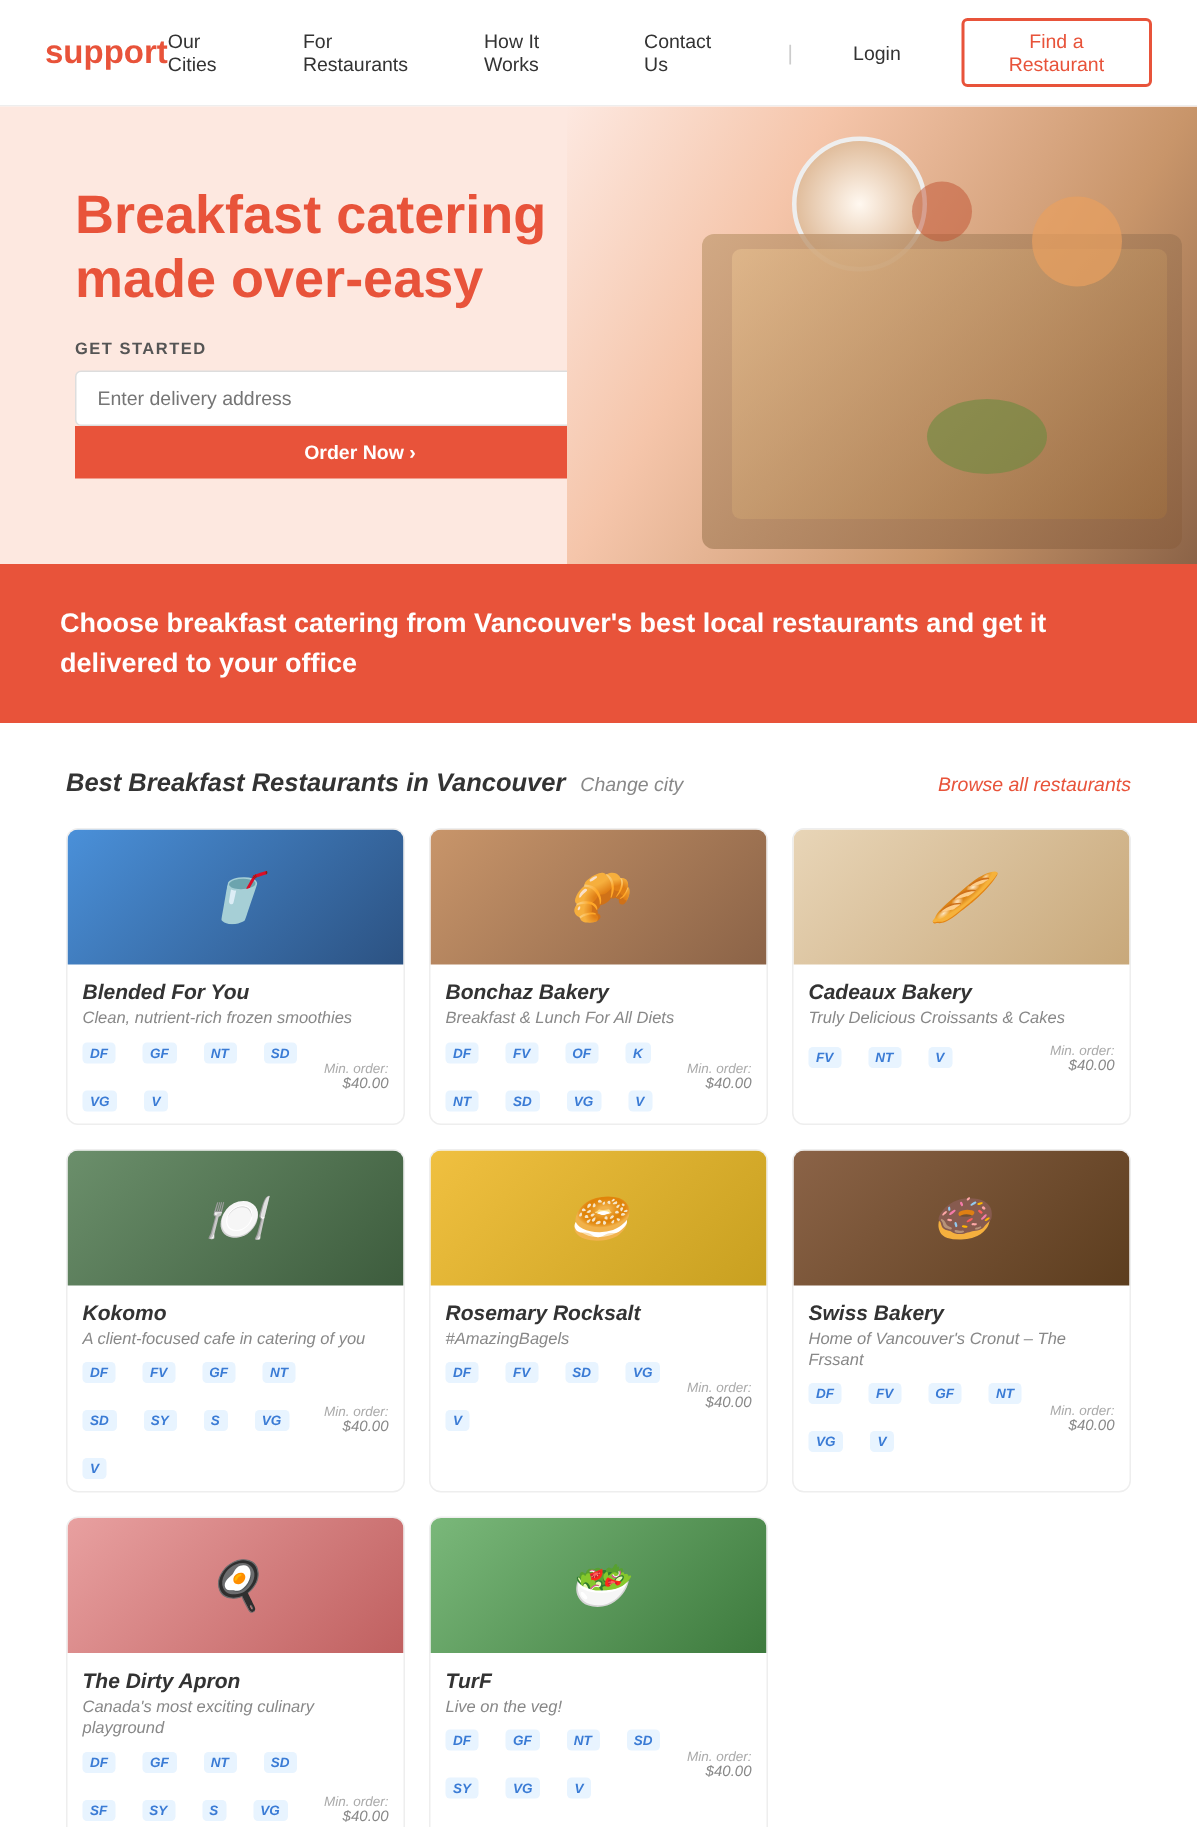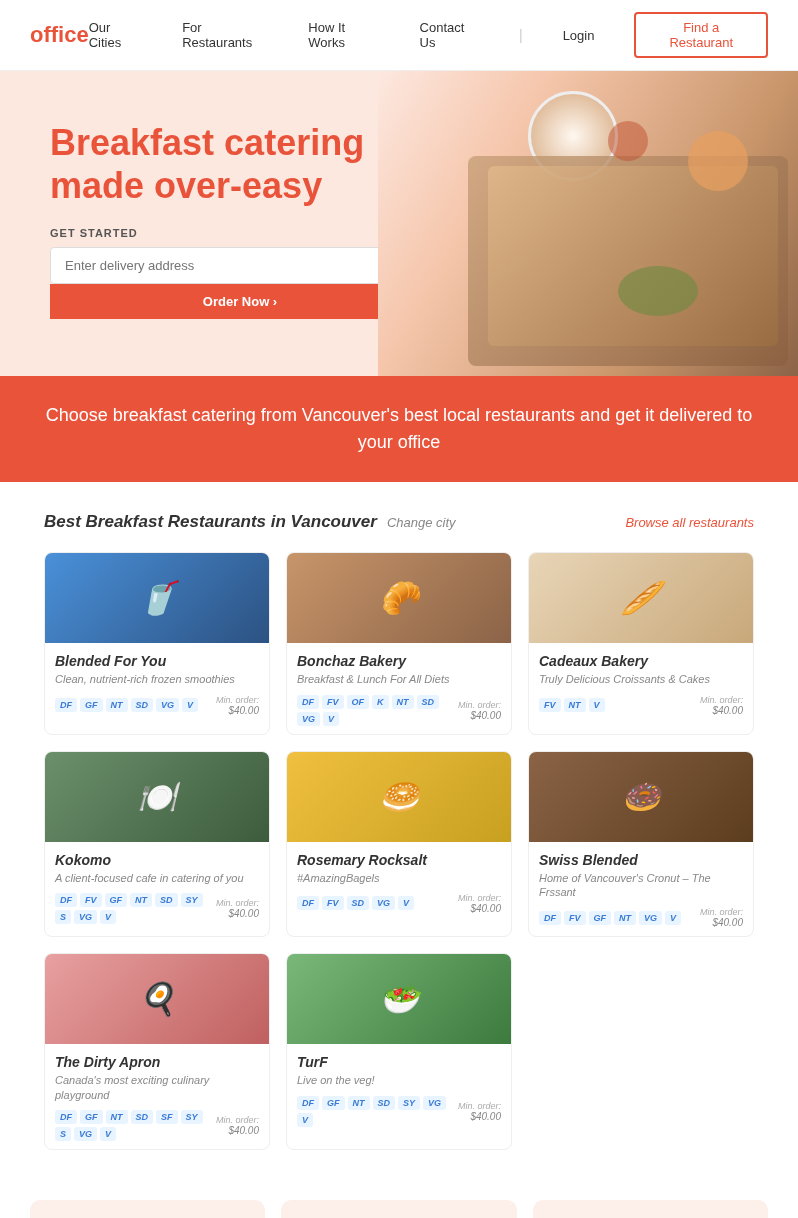--- a/index.html
+++ b/index.html
@@ -17,38 +17,38 @@
     .hero { background: #fde8e0; position: relative; padding: 50px 50px 57px; overflow: hidden; min-height: 290px; }
     .hero-content { max-width: 380px; }
     .hero-title { color: #e8533a; font-size: 36px; font-weight: 800; line-height: 1.2; margin-bottom: 20px; }
     .hero-label { font-size: 11px; font-weight: 700; letter-spacing: 1px; color: #555; margin-bottom: 8px; text-transform: uppercase; }
     .hero-form { display: flex; gap: 0; flex-direction: column; }
     .hero-input { border: 1px solid #ddd; padding: 10px 14px; font-size: 13px; flex: 1; border-radius: 4px 0 0 4px; outline: none; }
     .hero-btn { background: #e8533a; color: #fff; border: none; padding: 10px 18px; font-size: 13px; font-weight: 600; cursor: pointer; border-radius: 0 4px 4px 0; white-space: nowrap; }
     .hero-image-area { position: absolute; right: 0; top: 0; bottom: 0; width: 420px; overflow: hidden; }
 
     
-    .red-banner { background: #e8533a; color: #fff; text-align: center; padding: 26px 40px; font-size: 18px; font-weight: 400; line-height: 1.5; }
+    .red-banner { background: #e8533a; color: #fff; padding: 26px 40px; font-size: 18px; font-weight: 700; line-height: 1.5; }
 
     
     .restaurants-section { padding: 30px 44px; font-style: italic; }
     .section-header { display: flex; align-items: center; justify-content: space-between; margin-bottom: 20px; }
     .section-title { font-size: 17px; font-weight: 700; color: #333; display: flex; align-items: center; gap: 10px; }
     .change-city { color: #888; font-size: 13px; cursor: pointer; }
     .browse-all { color: #e8533a; font-size: 13px; cursor: pointer; text-decoration: none; }
 
     
     .restaurant-grid { display: grid; grid-template-columns: repeat(3, 1fr); gap: 16px; }
     .restaurant-card { border: 1px solid #eee; border-radius: 8px; overflow: hidden; cursor: pointer; transition: box-shadow 0.2s; }
     .card-image { width: 100%; height: 90px; object-fit: cover; background: #ddd; display: flex; align-items: center; justify-content: center; font-size: 30px; }
     .card-body { padding: 10px 10px 8px; }
     .card-name { font-size: 14px; font-weight: 700; color: #333; margin-bottom: 3px; }
     .card-desc { font-size: 11px; color: #888; margin-bottom: 8px; line-height: 1.3; }
     .card-footer { display: flex; align-items: center; justify-content: space-between; }
-    .card-tags { display: flex; flex-wrap: wrap; gap: 3px; }
+    .card-tags { display: flex; flex-wrap: wrap; gap: 18px; }
     .tag { background: #e8f4ff; color: #3a7bd5; font-size: 9px; font-weight: 700; padding: 2px 5px; border-radius: 3px; }
     .min-order { font-size: 10px; color: #888; text-align: right; white-space: nowrap; }
     .min-label { font-size: 9px; color: #aaa; }
 
     
     .img-blue { background: linear-gradient(135deg, #4a90d9, #2c5282); }
     .img-brown { background: linear-gradient(135deg, #c8956a, #8b6347); }
     .img-cream { background: linear-gradient(135deg, #e8d5b7, #c8a87a); }
     .img-green { background: linear-gradient(135deg, #6b8f6b, #3d5c3d); }
     .img-yellow { background: linear-gradient(135deg, #f0c040, #c8a020); }
@@ -58,21 +58,21 @@
 
     
     .features-section { padding: 20px 30px 30px; display: grid; grid-template-columns: repeat(3, 1fr); gap: 16px; }
     .feature-card { background: #fdf0eb; border-radius: 10px; padding: 30px 20px; }
     .feature-icon { font-size: 28px; margin-bottom: 12px; color: #e8533a; }
   </style>
 </head>
 <body>
 
 <nav>
-  <div class="nav-logo">office</div>
+  <div class="nav-logo">support</div>
   <div class="nav-links">
     <a class="nav-link">Our Cities</a>
     <a class="nav-link">For Restaurants</a>
     <a class="nav-link">How It Works</a>
     <a class="nav-link">Contact Us</a>
     <span class="nav-divider">|</span>
     <a class="nav-link">Login</a>
     <button class="nav-btn">Find a Restaurant</button>
   </div>
 </nav>
@@ -225,21 +225,21 @@
             <div class="min-label">Min. order:</div>
             <div>$40.00</div>
           </div>
         </div>
       </div>
     </div>
 
     <div class="restaurant-card">
       <div class="card-image img-dark" style="font-size:32px;color:white;">🍩</div>
       <div class="card-body">
-        <div class="card-name">Swiss Blended</div>
+        <div class="card-name">Swiss Bakery</div>
         <div class="card-desc">Home of Vancouver's Cronut – The Frssant</div>
         <div class="card-footer">
           <div class="card-tags">
             <span class="tag">DF</span>
             <span class="tag">FV</span>
             <span class="tag">GF</span>
             <span class="tag">NT</span>
             <span class="tag">VG</span>
             <span class="tag">V</span>
           </div>

